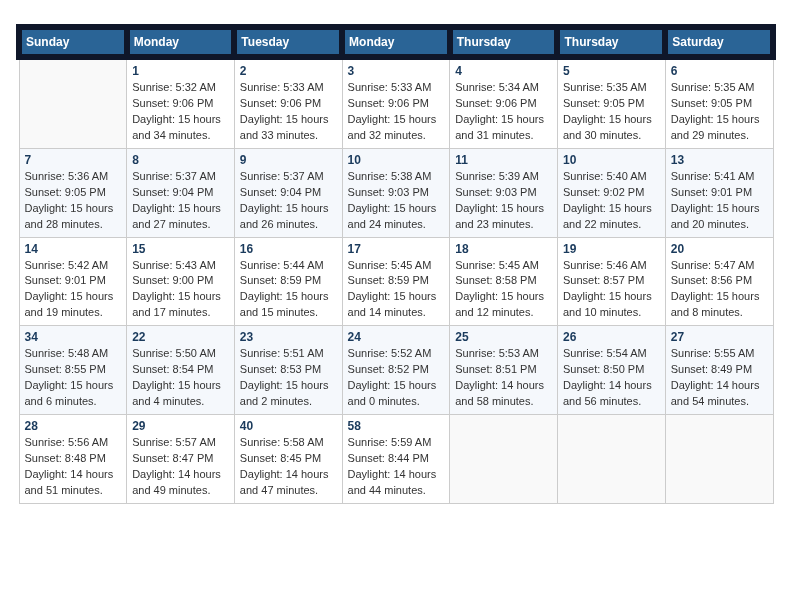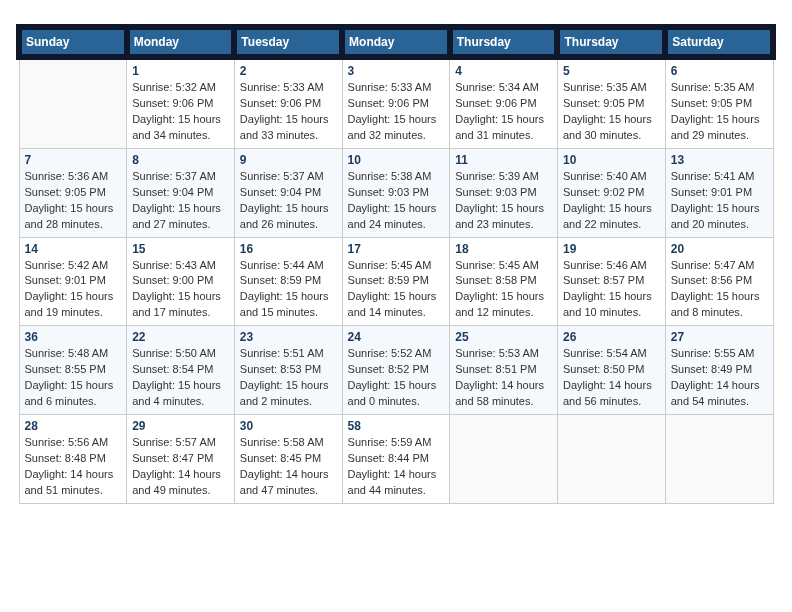--- a/index.html
+++ b/index.html
@@ -190,21 +190,21 @@
           <span class="day-num">19</span>
           <div class="day-info">Sunrise: 5:46 AM<br>Sunset: 8:57 PM<br>Daylight: 15 hours<br>and 10 minutes.</div>
         </td>
         <td>
           <span class="day-num">20</span>
           <div class="day-info">Sunrise: 5:47 AM<br>Sunset: 8:56 PM<br>Daylight: 15 hours<br>and 8 minutes.</div>
         </td>
       </tr>
       <tr>
         <td>
-          <span class="day-num">36</span>
+          <span class="day-num">34</span>
           <div class="day-info">Sunrise: 5:48 AM<br>Sunset: 8:55 PM<br>Daylight: 15 hours<br>and 6 minutes.</div>
         </td>
         <td>
           <span class="day-num">22</span>
           <div class="day-info">Sunrise: 5:50 AM<br>Sunset: 8:54 PM<br>Daylight: 15 hours<br>and 4 minutes.</div>
         </td>
         <td>
           <span class="day-num">23</span>
           <div class="day-info">Sunrise: 5:51 AM<br>Sunset: 8:53 PM<br>Daylight: 15 hours<br>and 2 minutes.</div>
         </td>
@@ -228,21 +228,21 @@
       <tr>
         <td>
           <span class="day-num">28</span>
           <div class="day-info">Sunrise: 5:56 AM<br>Sunset: 8:48 PM<br>Daylight: 14 hours<br>and 51 minutes.</div>
         </td>
         <td>
           <span class="day-num">29</span>
           <div class="day-info">Sunrise: 5:57 AM<br>Sunset: 8:47 PM<br>Daylight: 14 hours<br>and 49 minutes.</div>
         </td>
         <td>
-          <span class="day-num">30</span>
+          <span class="day-num">40</span>
           <div class="day-info">Sunrise: 5:58 AM<br>Sunset: 8:45 PM<br>Daylight: 14 hours<br>and 47 minutes.</div>
         </td>
         <td>
           <span class="day-num">58</span>
           <div class="day-info">Sunrise: 5:59 AM<br>Sunset: 8:44 PM<br>Daylight: 14 hours<br>and 44 minutes.</div>
         </td>
         <td class="empty-cell"></td>
         <td class="empty-cell"></td>
         <td class="empty-cell"></td>
       </tr>

